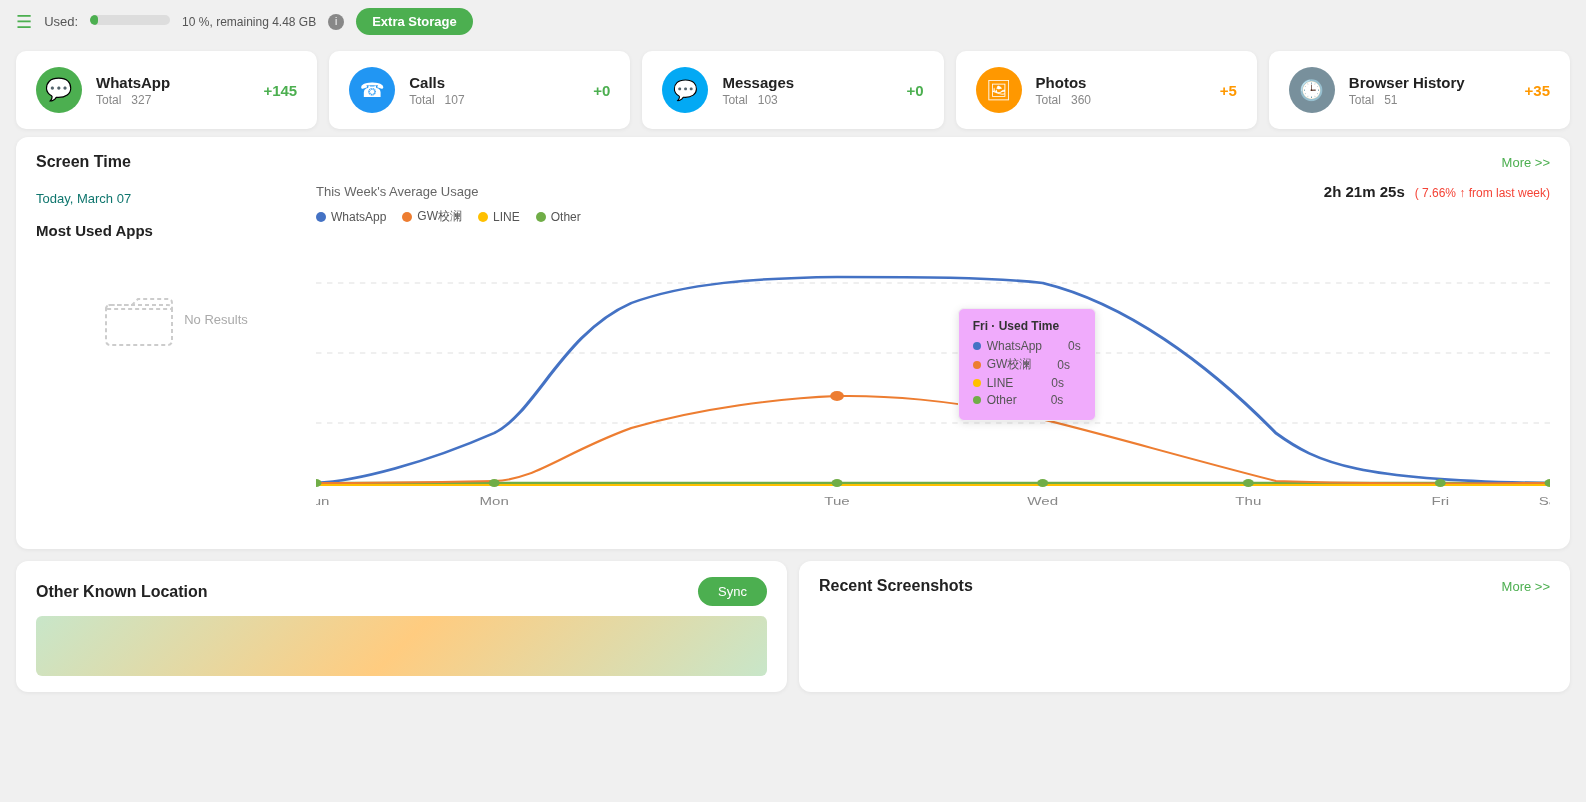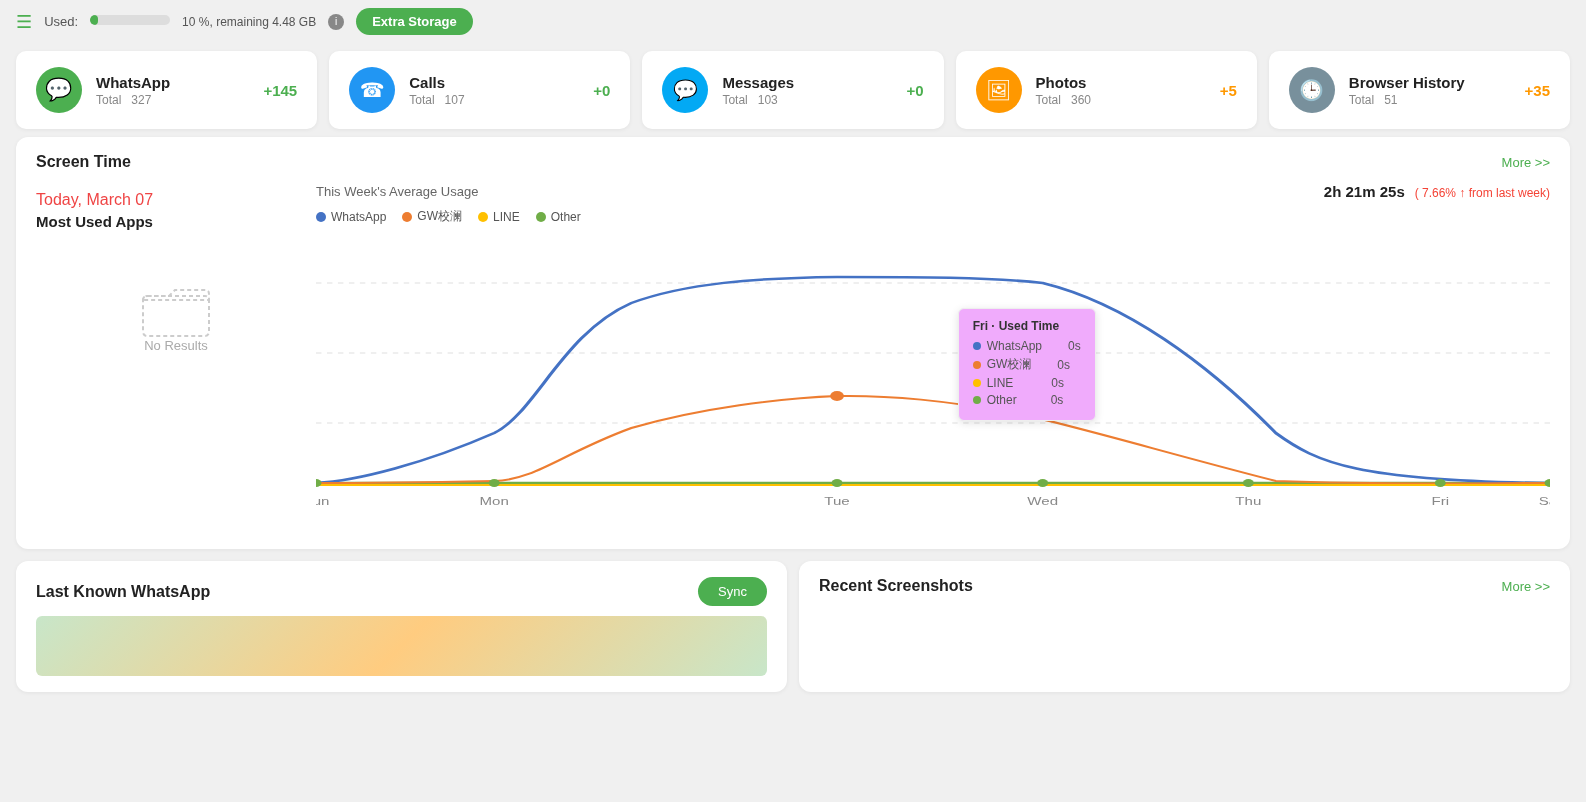--- a/index.html
+++ b/index.html
@@ -39,24 +39,24 @@
     .section-header {
       display: flex; justify-content: space-between; align-items: center; margin-bottom: 12px; gap: 35px;
     }
     .section-title { font-size: 16px; font-weight: 600; color: #222; }
     .more-link { color: #4caf50; font-size: 13px; cursor: pointer; text-decoration: none; }
 
     .screen-time-content { display: flex; gap: 0; }
     .left-panel { width: 280px; flex-shrink: 0; padding: 8px 0; }
     .right-panel { flex: 1; }
 
-    .today-label { font-size: 16px; color: #ef4444; margin-bottom: 4px; }
+    .today-label { font-size: 13px; color: #0f766e; margin-bottom: 16px; }
     .most-used-title { font-size: 15px; font-weight: 600; color: #222; margin-bottom: 12px; }
 
-    .no-results-container { display: flex; flex-direction: column; align-items: center; justify-content: center; padding: 40px 0; }
+    .no-results-container { display: flex; flex-direction: row; align-items: center; justify-content: center; padding: 40px 0; gap: 10px; }
     .no-results-text { color: #aaa; font-size: 13px; }
 
     
     .chart-header { display: flex; justify-content: space-between; align-items: center; margin-bottom: 8px; }
     .chart-subtitle { font-size: 13px; color: #666; }
     .chart-total { font-size: 15px; font-weight: 600; color: #222; }
     .chart-delta { font-size: 12px; color: #f44336; margin-left: 6px; }
 
     .legend { display: flex; gap: 16px; margin-bottom: 8px; flex-wrap: wrap; }
     .legend-item { display: flex; align-items: center; gap: 5px; font-size: 12px; color: #555; }
@@ -254,21 +254,21 @@
         </div>
       </div>
     </div>
   </div>
 </div>
 
 <div class="bottom-row">
 
   <div class="bottom-card">
     <div class="bottom-card-header">
-      <span class="section-title">Last Known WhatsApp</span>
+      <span class="section-title">Other Known Location</span>
       <button class="sync-btn">Sync</button>
     </div>
     <div class="map-placeholder"></div>
   </div>
 
   <div class="bottom-card">
     <div class="bottom-card-header">
       <span class="section-title">Recent Screenshots</span>
       <a class="more-link">More &gt;&gt;</a>
     </div>

